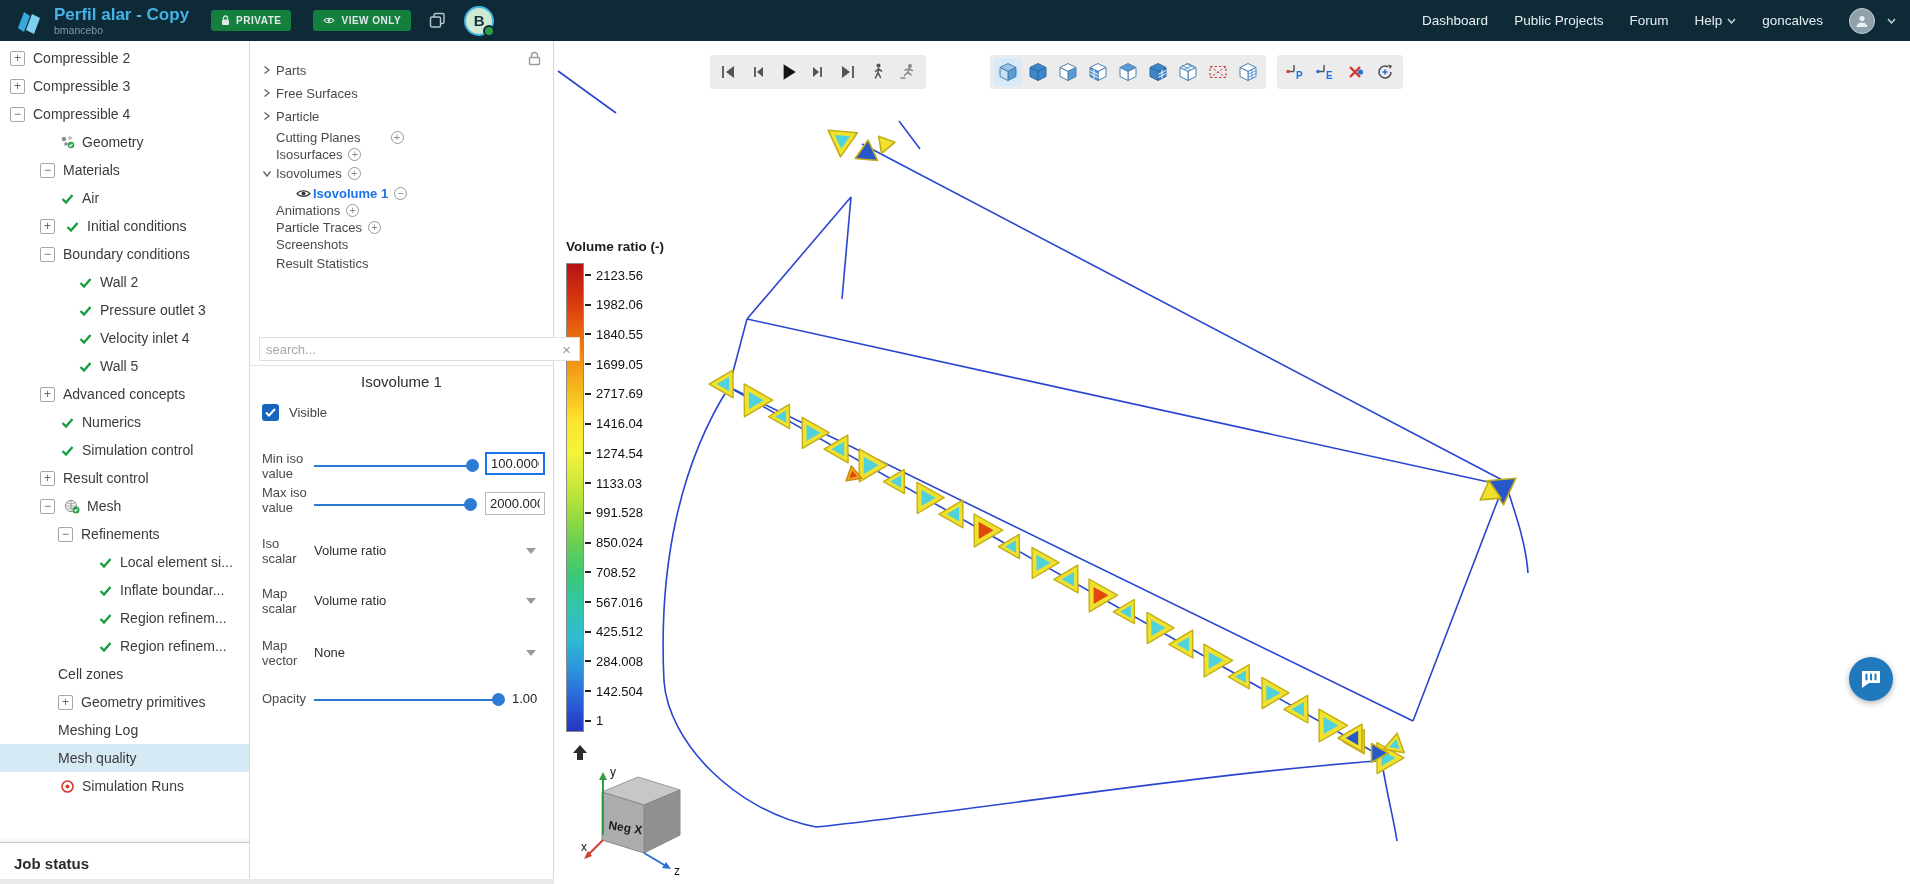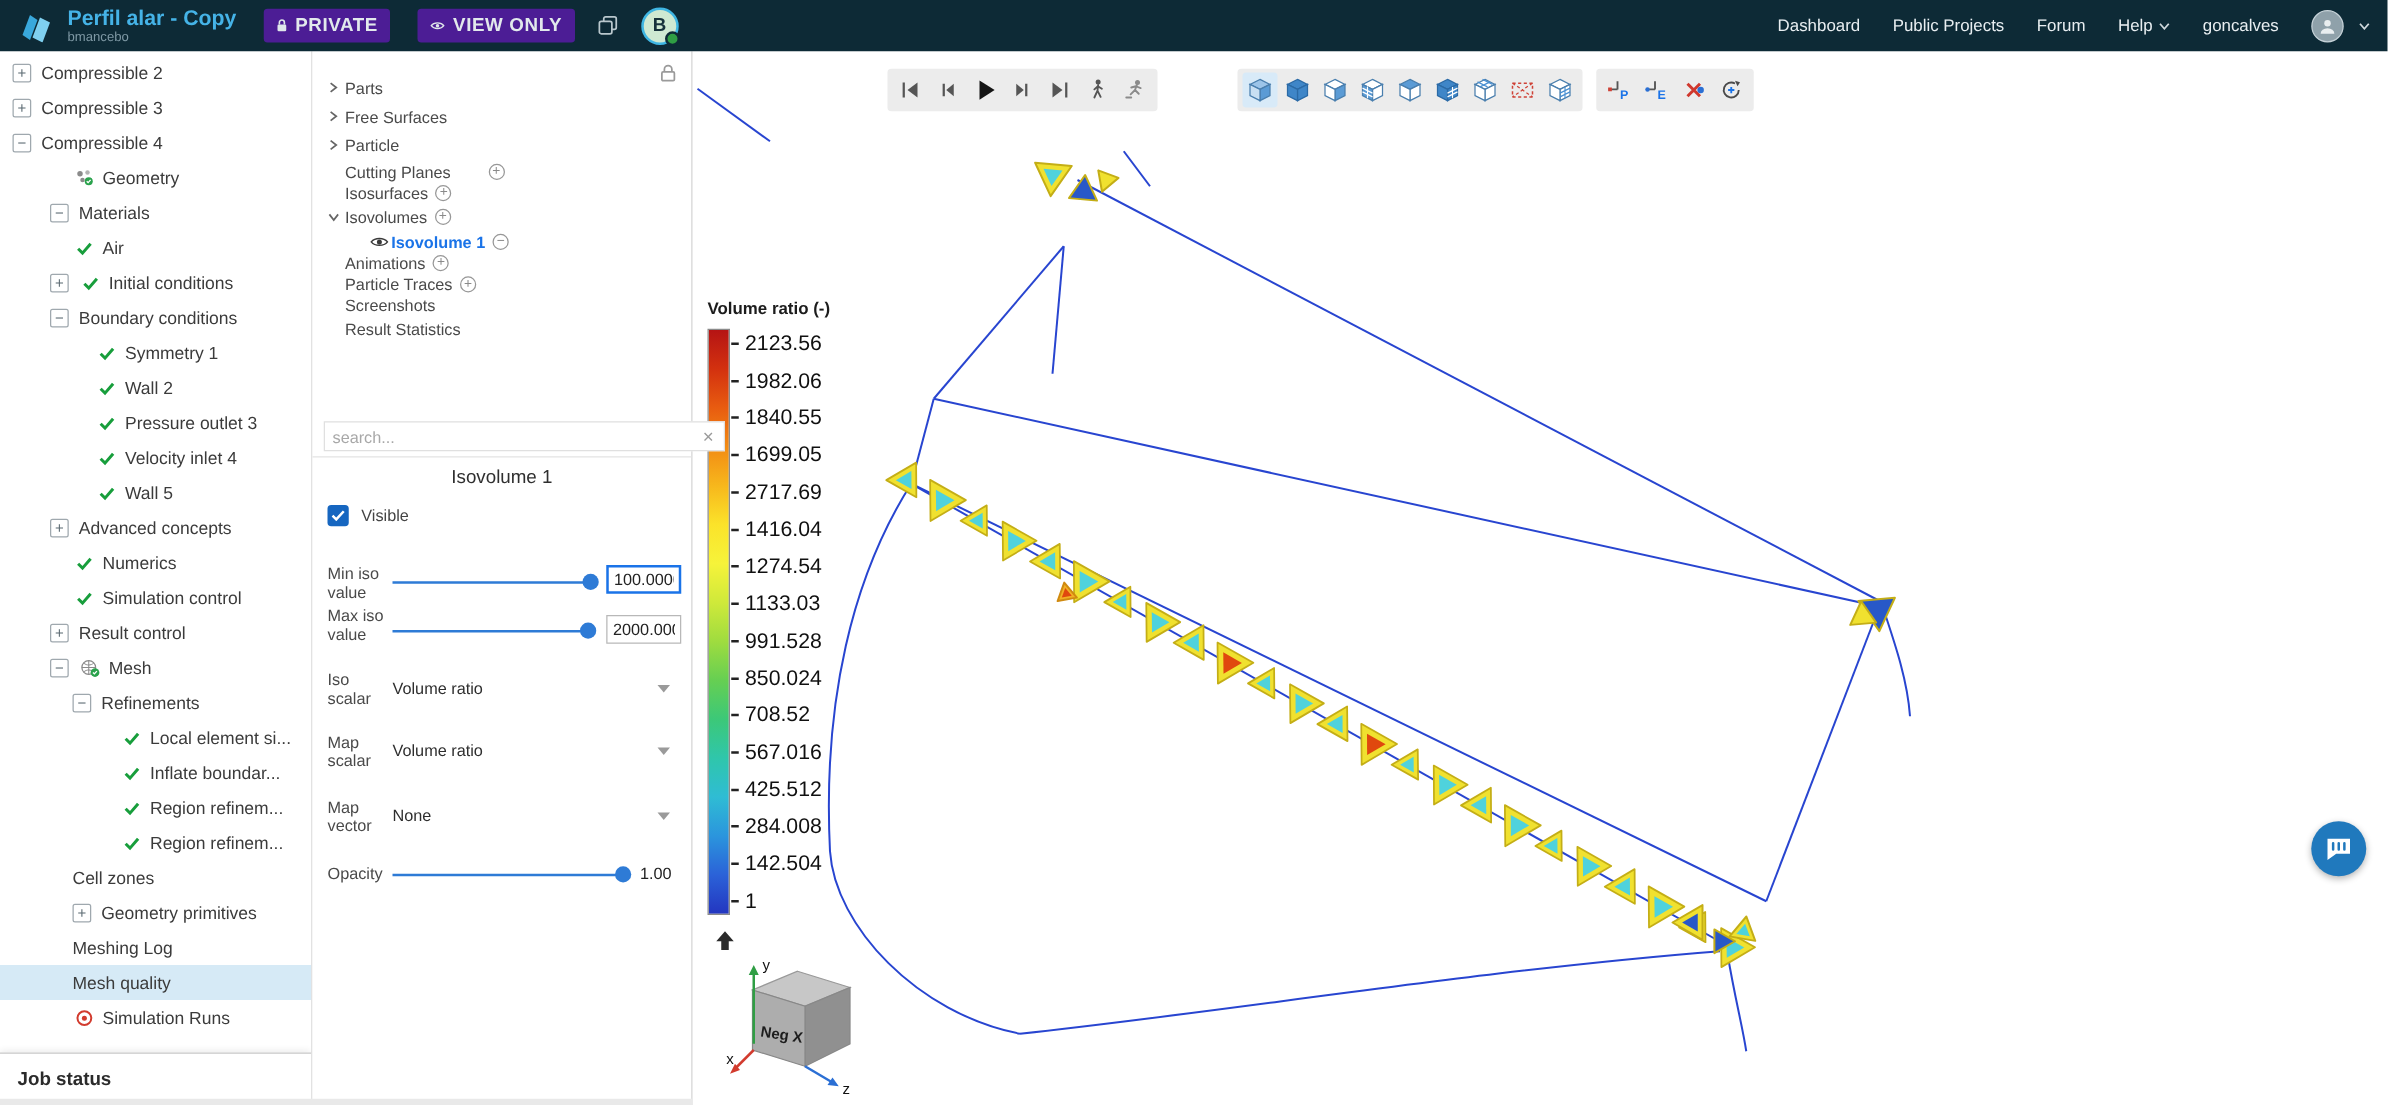--- a/index.html
+++ b/index.html
@@ -5,21 +5,21 @@
   html,body{margin:0;padding:0;width:1910px;height:884px;overflow:hidden;
     font-family:"Liberation Sans",sans-serif;background:#fff;}
   *{box-sizing:border-box;}
   
   .topbar{position:absolute;left:0;top:0;width:100%;height:41px;background:#0d2a36;
     display:flex;align-items:center;padding:0 14px;z-index:20;}
   .logo{margin-right:10px;flex:none;}
   .proj{display:flex;flex-direction:column;justify-content:center;}
   .proj-title{color:#45b3e7;font-size:17px;font-weight:bold;line-height:19px;}
   .proj-owner{color:#7e98a4;font-size:10.5px;line-height:12px;}
-  .badge{margin-left:22px;background:#4c1d95;color:#e2e9ec;font-size:15px;font-weight:bold;
+  .badge{margin-left:22px;background:#15803d;color:#e2e9ec;font-size:10px;font-weight:bold;
     letter-spacing:.5px;padding:5px 10px;border-radius:3px;display:flex;align-items:center;gap:6px;flex:none;text-align:right;}
   .badge + .badge{}
   .copy-btn{margin-left:18px;display:flex;}
   .avatar-b{margin-left:18px;width:30px;height:30px;border-radius:50%;background:#cfe9d2;color:#17323c;
     font-weight:bold;font-size:15px;display:flex;align-items:center;justify-content:center;position:relative;
     border:2px solid #3fb6e3;flex:none;}
   .mini-badge{position:absolute;right:-3px;bottom:-3px;width:12px;height:12px;border-radius:50%;
     background:#2f9e44;border:2px solid #0d2a36;}
   .topnav{margin-left:auto;display:flex;align-items:center;gap:26px;color:#e8eef1;font-size:13.5px;}
   .topnav .with-caret{display:flex;align-items:center;gap:5px;}
@@ -76,21 +76,21 @@
     align-items:center;padding:0 4px;gap:2px;z-index:6;}
   .tb-play{left:156px;}
   .tb-views{left:436px;}
   .tb-right{left:723px;}
   .tbtn{width:28px;height:28px;display:flex;align-items:center;justify-content:center;border-radius:3px;}
   .tbtn.active{background:#d8eaf8;}
   .legend{position:absolute;left:12px;top:198px;z-index:4;width:140px;}
   .legend-title{font-size:13.5px;font-weight:bold;color:#1c1c1c;}
   .legend-bar{position:absolute;left:0;top:24px;width:18px;height:469px;border:1px solid #8a8a8a;}
   .legend-ticks{position:absolute;left:19px;top:24px;width:100px;height:469px;}
-  .tick{position:absolute;display:flex;align-items:center;height:16px;font-size:17px;color:#101010;}
+  .tick{position:absolute;display:flex;align-items:center;height:16px;font-size:13px;color:#101010;}
   .tickline{width:6px;height:2px;background:#222;margin-right:5px;flex:none;}
   .homearrow{position:absolute;left:16px;top:702px;z-index:4;}
   .oricube{position:absolute;left:26px;top:722px;z-index:4;}
   .chat{position:absolute;left:1295px;top:616px;width:44px;height:44px;border-radius:50%;background:#2079bd;
     display:flex;align-items:center;justify-content:center;box-shadow:0 2px 6px rgba(0,0,0,.3);z-index:8;}
   .bottom-strip{position:absolute;left:0;bottom:0;width:554px;height:5px;background:#e9e9e9;z-index:6;}
 </style>
 </head>
 <body>
 
@@ -193,28 +193,20 @@
         <span class="sim-icon">
           <svg width="15" height="15" viewBox="0 0 15 15">
             <path d="M2.5 8 L6 11.5 L12.5 4" stroke="#189e3c" stroke-width="2.4" fill="none"></path>
           </svg>
         </span>
         <span>Initial conditions</span>
       </div>
       <div class="sim-row p1">
         <span class="expander">−</span>
         <span>Boundary conditions</span>
-      </div>
-      <div class="sim-row p3">
-        <span class="sim-icon">
-          <svg width="15" height="15" viewBox="0 0 15 15">
-            <path d="M2.5 8 L6 11.5 L12.5 4" stroke="#189e3c" stroke-width="2.4" fill="none"></path>
-          </svg>
-        </span>
-        <span>Symmetry 1</span>
       </div>
       <div class="sim-row p3">
         <span class="sim-icon">
           <svg width="15" height="15" viewBox="0 0 15 15">
             <path d="M2.5 8 L6 11.5 L12.5 4" stroke="#189e3c" stroke-width="2.4" fill="none"></path>
           </svg>
         </span>
         <span>Wall 2</span>
       </div>
       <div class="sim-row p3">

